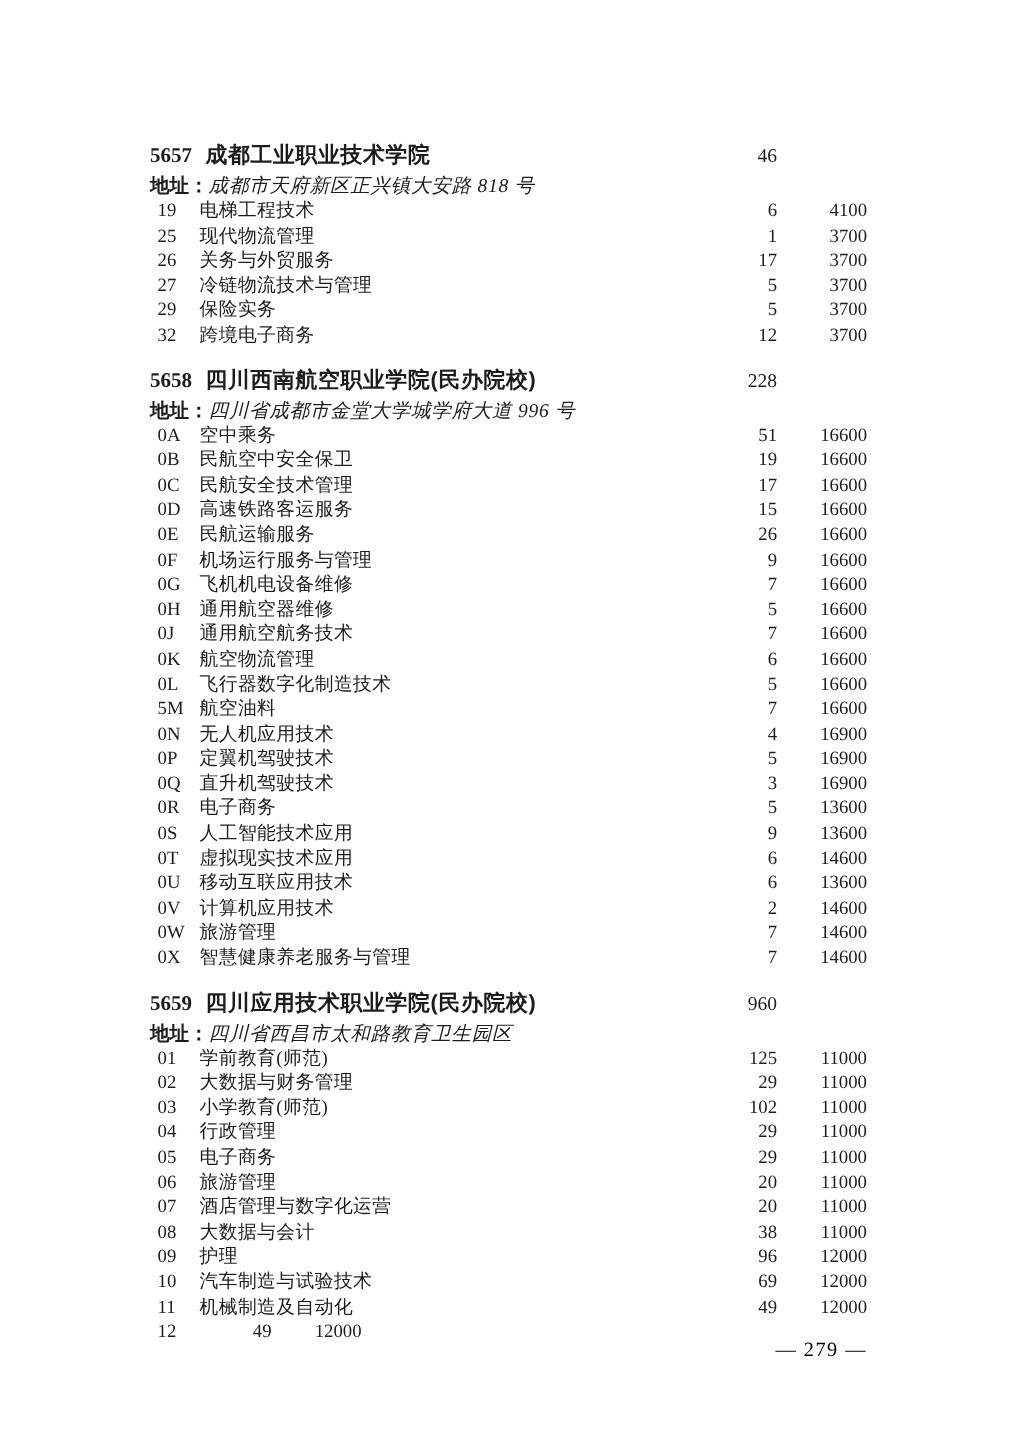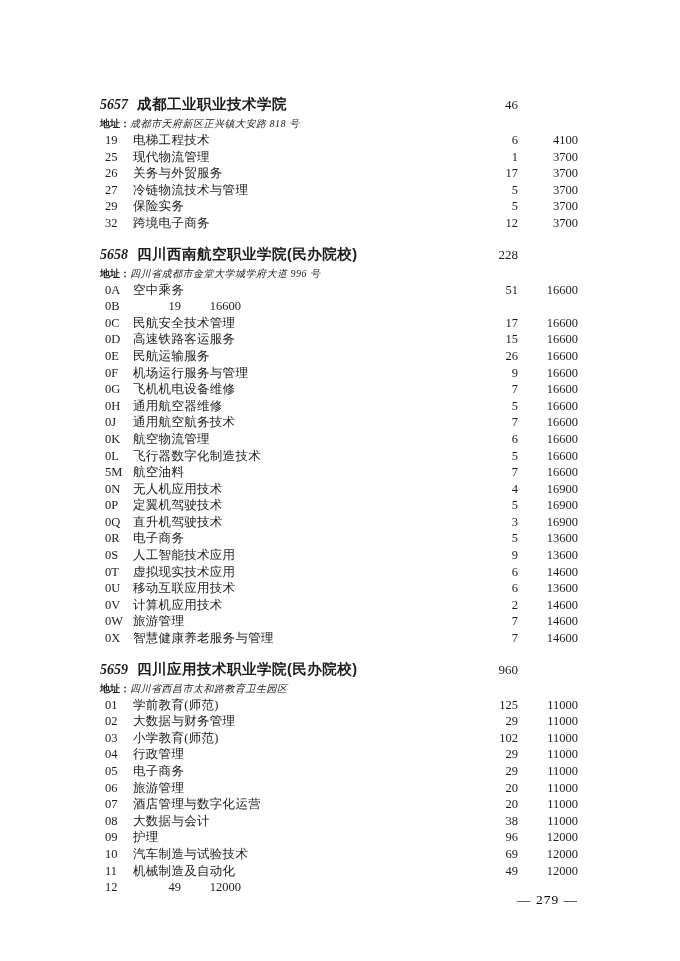--- a/index.html
+++ b/index.html
@@ -19,30 +19,30 @@
   .sec { margin-bottom: 12px; }
   .sec-header {
     display: flex;
     align-items: baseline;
     font-family: "Liberation Sans", sans-serif;
     font-weight: bold;
     font-size: 14.5px;
     line-height: 20px;
     white-space: nowrap;
   }
-  .h-code { margin-right: 9px; font-family: "Liberation Serif", serif; font-size: 14px; font-style: italic; }
+  .h-code { margin-right: 9px; font-family: "Liberation Serif", serif; font-size: 14px; }
   .h-name { flex: 1; letter-spacing: 0.5px; }
   .sec-total {
     font-family: "Liberation Serif", serif;
     font-weight: normal;
     font-size: 13px;
   }
   .addr {
     line-height: 17px;
-    font-size: 10px;
+    font-size: 13px;
     white-space: nowrap;
   }
   .addr-label {
     font-family: "Liberation Sans", sans-serif;
     font-weight: bold;
   }
   .addr-text {
     font-family: "Liberation Serif", serif;
     font-style: italic;
     letter-spacing: 0.5px;
@@ -131,20 +131,21 @@
       </div>
       <div class="addr"><span class="addr-label">地址：</span><span class="addr-text">四川省成都市金堂大学城学府大道 996 号</span></div>
       <div class="row">
         <span class="r-code">0A</span>
         <span class="r-name">空中乘务</span>
         <span class="col-count">51</span>
         <span class="col-fee">16600</span>
       </div>
       <div class="row">
         <span class="r-code">0B</span>
+        <span class="r-name">民航空中安全保卫</span>
         <span class="col-count">19</span>
         <span class="col-fee">16600</span>
       </div>
       <div class="row">
         <span class="r-code">0C</span>
         <span class="r-name">民航安全技术管理</span>
         <span class="col-count">17</span>
         <span class="col-fee">16600</span>
       </div>
       <div class="row">

